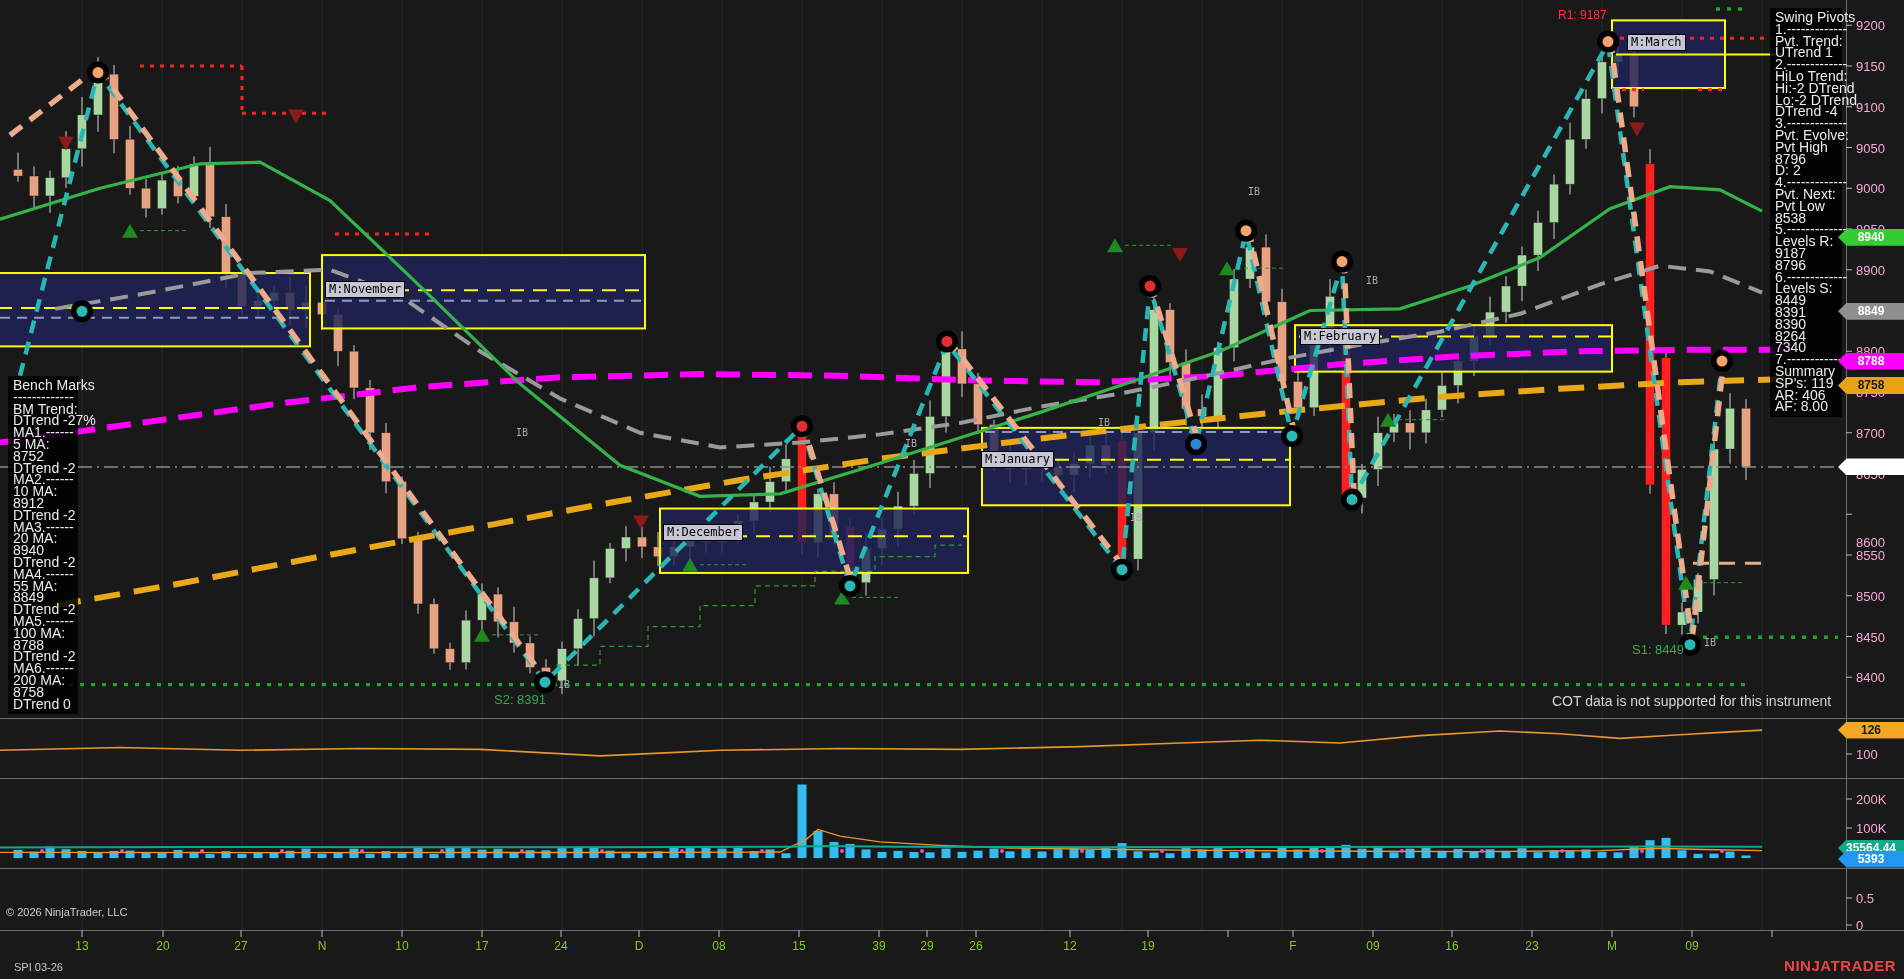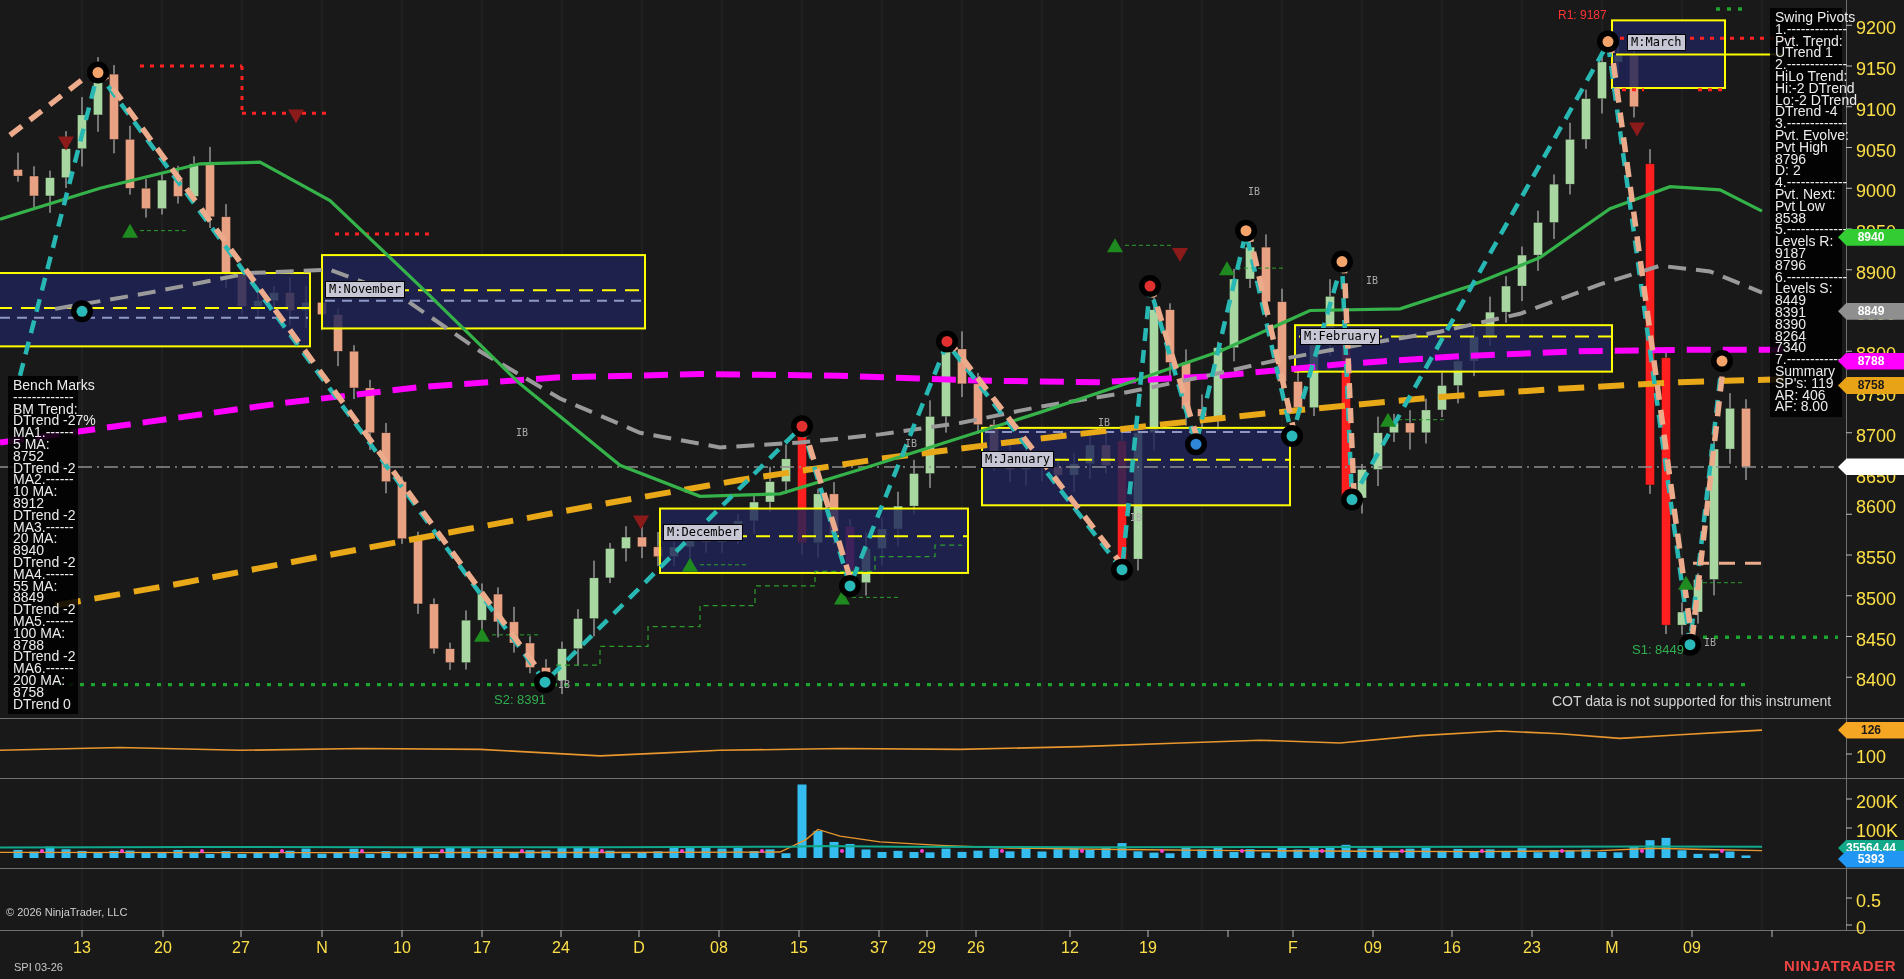--- a/index.html
+++ b/index.html
@@ -8,22 +8,22 @@
   #chart-canvas{position:absolute;left:0;top:0;}
   .ovl{position:absolute;white-space:nowrap;}
   #title-block{left:6px;top:2px;}
   #date-range{font-size:11px;color:#e0e0e0;margin-bottom:2px;}
   #big-title{background:rgba(5,5,5,.88);padding:2px 10px 6px 4px;color:#ffffff;
              font-size:22px;line-height:27px;}
   .info-box{background:rgba(0,0,0,.88);color:#ececec;font-size:14px;line-height:11.8px;
             padding:4px 5px;}
   #bench-box{left:8px;top:376px;width:60px;}
   #swing-box{left:1770px;top:8px;width:62px;}
-  .axis-label{position:absolute;font-size:18px;color:#fde047;}
-  .time-label{position:absolute;font-size:16px;color:#fde047;transform:translateX(-50%);}
+  .axis-label{position:absolute;font-size:13px;color:#f9a8d4;}
+  .time-label{position:absolute;font-size:12px;color:#84cc16;transform:translateX(-50%);}
   .chip{position:absolute;font-family:"DejaVu Sans Mono",monospace;font-size:12px;
         line-height:15px;background:#c6c6d4;color:#000;border:1px solid #000;padding:0 3px;}
   .ib{position:absolute;font-size:10px;color:#a9a9a9;font-family:"DejaVu Sans Mono",monospace;}
   .tag{position:absolute;left:1838px;width:66px;height:17px;line-height:17px;text-align:center;
        font-size:12px;font-weight:bold;clip-path:polygon(0 50%,13% 0,100% 0,100% 100%,13% 100%);}
   .tag-inner{position:absolute;inset:1.5px;line-height:14px;
        clip-path:polygon(0 50%,13% 0,100% 0,100% 100%,13% 100%);}
   #annot-r1{color:#ff3434;font-size:12px;}
   #annot-s1,#annot-s2{color:#2fae4f;font-size:13px;}
   #cot-msg{color:#d4d4d4;font-size:14px;}
@@ -637,41 +637,41 @@
       <div class="axis-label" style="left: 1856px; top: 99.7628px; position: absolute;">9100</div>
       <div class="axis-label" style="left: 1856px; top: 140.512px; position: absolute;">9050</div>
       <div class="axis-label" style="left: 1856px; top: 181.261px; position: absolute;">9000</div>
       <div class="axis-label" style="left: 1856px; top: 222.01px; position: absolute;">8950</div>
       <div class="axis-label" style="left: 1856px; top: 262.759px; position: absolute;">8900</div>
       <div class="axis-label" style="left: 1856px; top: 303.509px; position: absolute;">8850</div>
       <div class="axis-label" style="left: 1856px; top: 344.258px; position: absolute;">8800</div>
       <div class="axis-label" style="left: 1856px; top: 385.007px; position: absolute;">8750</div>
       <div class="axis-label" style="left: 1856px; top: 425.756px; position: absolute;">8700</div>
       <div class="axis-label" style="left: 1856px; top: 466.505px; position: absolute;">8650</div>
-      <div class="axis-label" style="left: 1856px; top: 497px; position: absolute;">8600</div>
+      <div class="axis-label" style="left: 1856px; top: 535px; position: absolute;">8600</div>
       <div class="axis-label" style="left: 1856px; top: 548.003px; position: absolute;">8550</div>
       <div class="axis-label" style="left: 1856px; top: 588.753px; position: absolute;">8500</div>
       <div class="axis-label" style="left: 1856px; top: 629.502px; position: absolute;">8450</div>
       <div class="axis-label" style="left: 1856px; top: 670.251px; position: absolute;">8400</div>
       <div class="axis-label" style="left: 1856px; top: 747px; position: absolute;">100</div>
       <div class="axis-label" style="left: 1856px; top: 792px; position: absolute;">200K</div>
       <div class="axis-label" style="left: 1856px; top: 821px; position: absolute;">100K</div>
       <div class="axis-label" style="left: 1856px; top: 891px; position: absolute;">0.5</div>
       <div class="axis-label" style="left: 1856px; top: 918px; position: absolute;">0</div>
       <div class="time-label" style="left: 82px; top: 939px; position: absolute;">13</div>
       <div class="time-label" style="left: 163px; top: 939px; position: absolute;">20</div>
       <div class="time-label" style="left: 241px; top: 939px; position: absolute;">27</div>
       <div class="time-label" style="left: 322px; top: 939px; position: absolute;">N</div>
       <div class="time-label" style="left: 402px; top: 939px; position: absolute;">10</div>
       <div class="time-label" style="left: 482px; top: 939px; position: absolute;">17</div>
       <div class="time-label" style="left: 561px; top: 939px; position: absolute;">24</div>
       <div class="time-label" style="left: 639px; top: 939px; position: absolute;">D</div>
       <div class="time-label" style="left: 719px; top: 939px; position: absolute;">08</div>
       <div class="time-label" style="left: 799px; top: 939px; position: absolute;">15</div>
-      <div class="time-label" style="left: 879px; top: 939px; position: absolute;">37</div>
+      <div class="time-label" style="left: 879px; top: 939px; position: absolute;">39</div>
       <div class="time-label" style="left: 927px; top: 939px; position: absolute;">29</div>
       <div class="time-label" style="left: 976px; top: 939px; position: absolute;">26</div>
       <div class="time-label" style="left: 1070px; top: 939px; position: absolute;">12</div>
       <div class="time-label" style="left: 1148px; top: 939px; position: absolute;">19</div>
       <div class="time-label" style="left: 1293px; top: 939px; position: absolute;">F</div>
       <div class="time-label" style="left: 1373px; top: 939px; position: absolute;">09</div>
       <div class="time-label" style="left: 1452px; top: 939px; position: absolute;">16</div>
       <div class="time-label" style="left: 1532px; top: 939px; position: absolute;">23</div>
       <div class="time-label" style="left: 1612px; top: 939px; position: absolute;">M</div>
       <div class="time-label" style="left: 1692px; top: 939px; position: absolute;">09</div>

